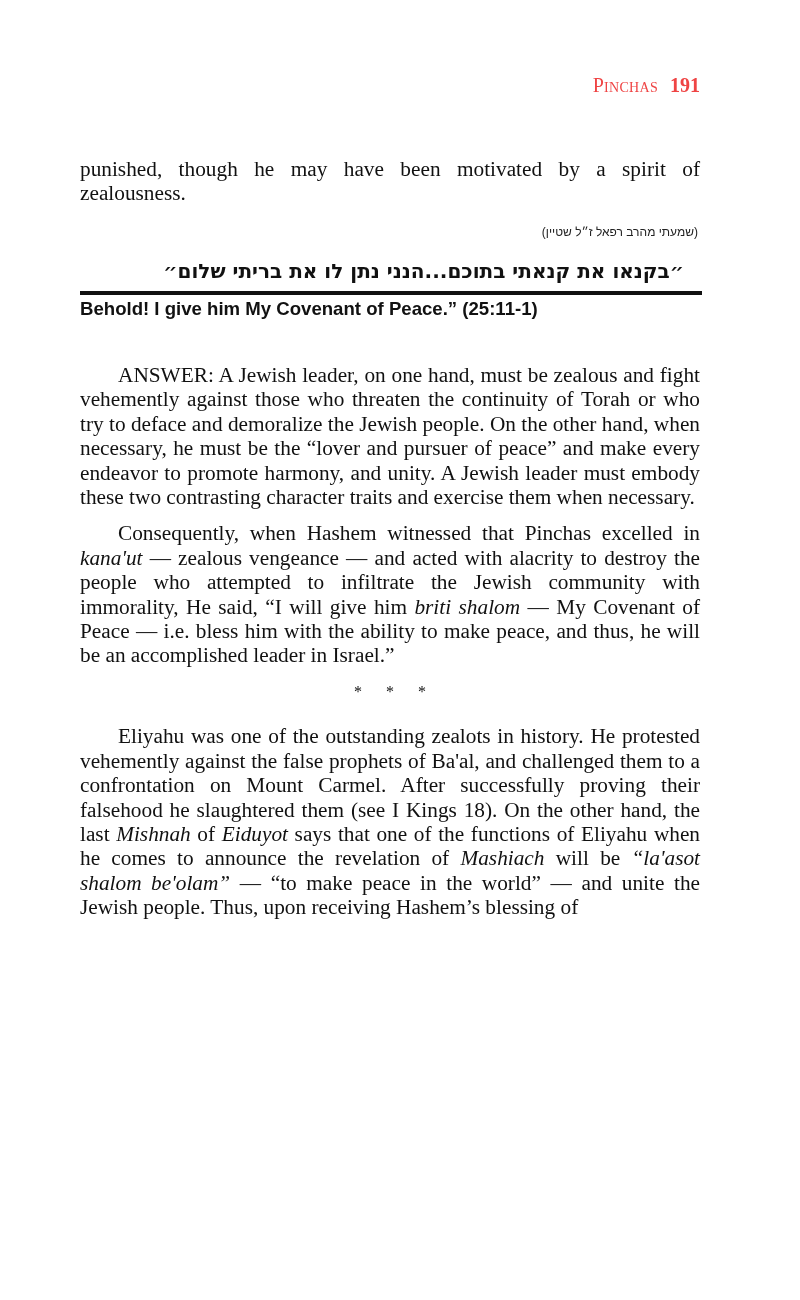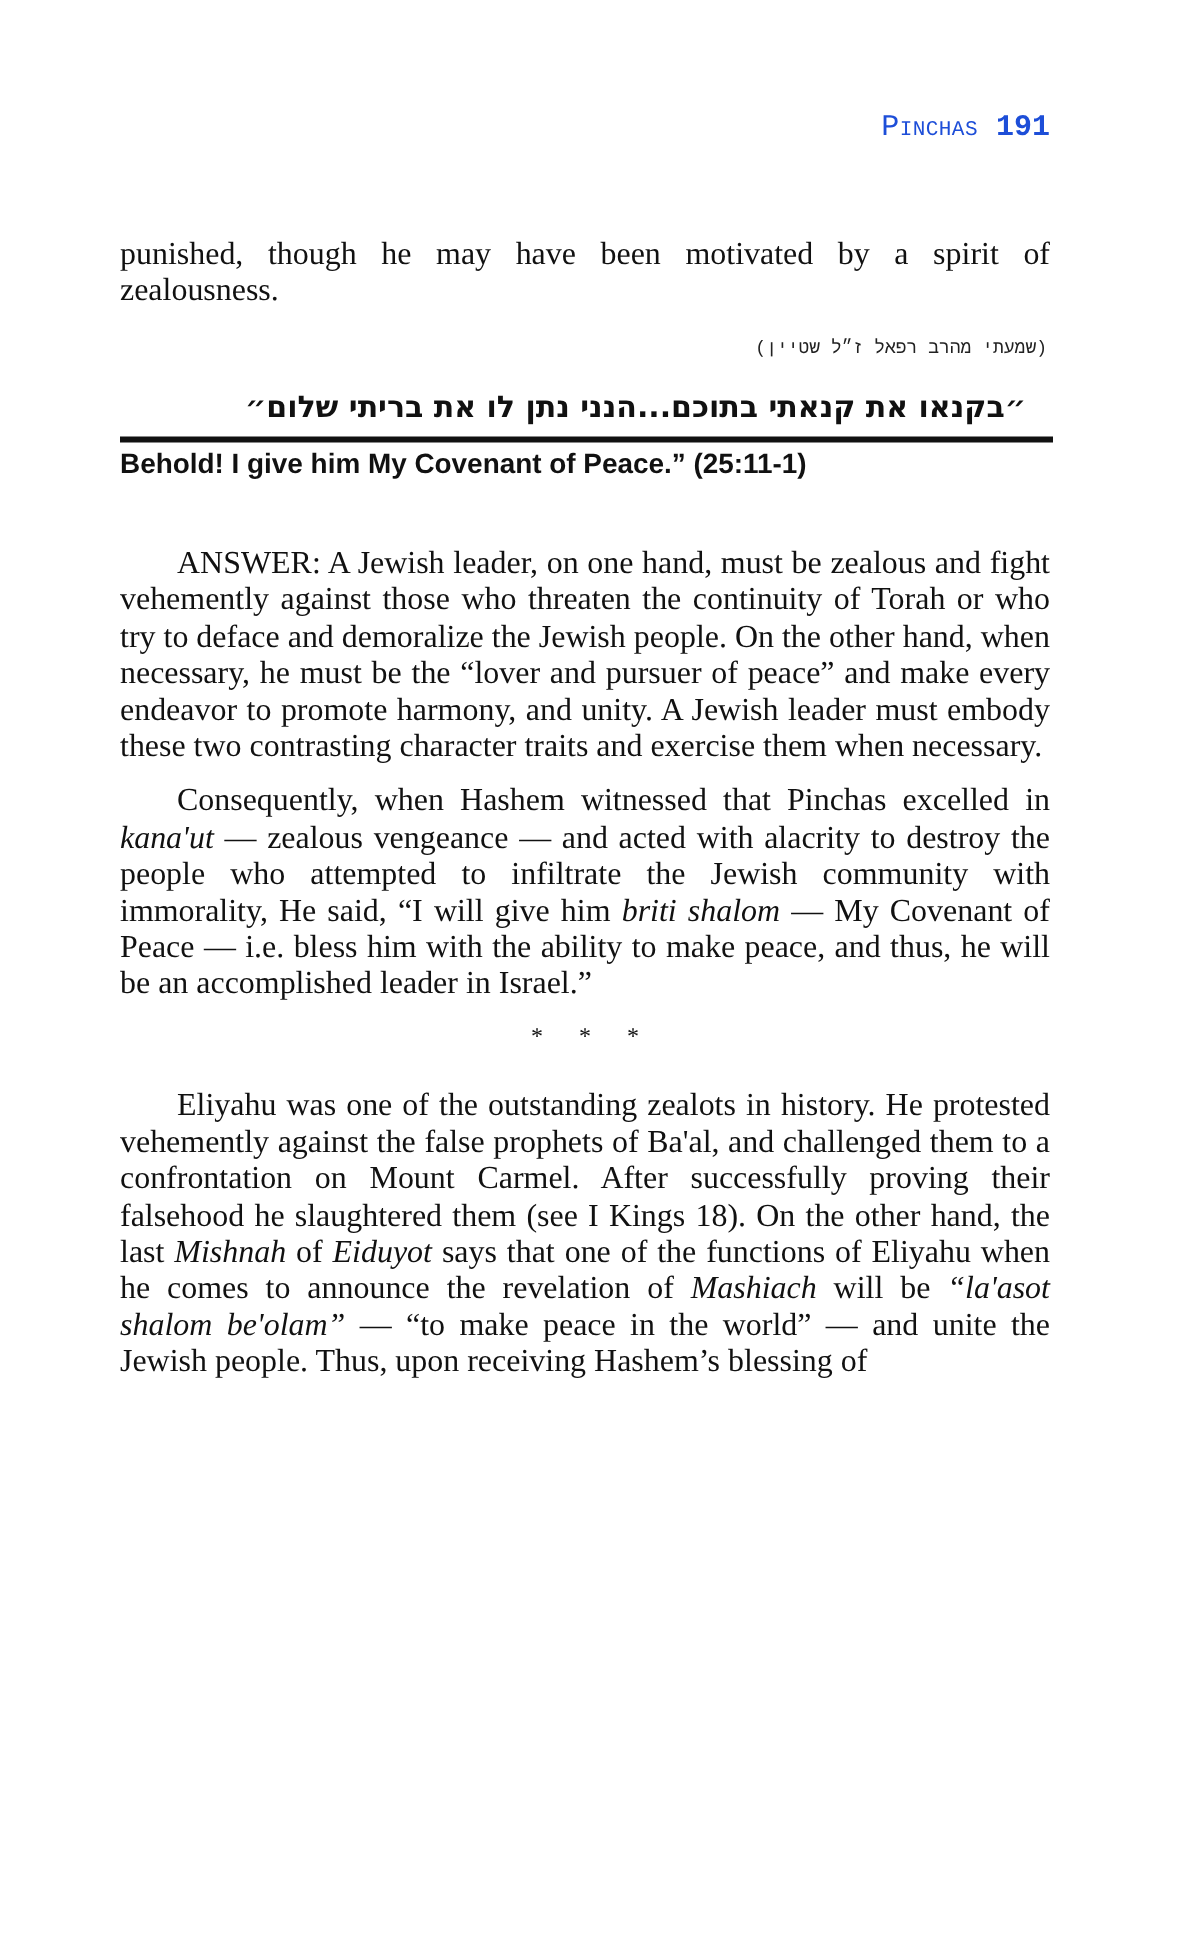--- a/index.html
+++ b/index.html
@@ -1,33 +1,33 @@
 <!DOCTYPE html>
 <html><head>
 <meta charset="utf-8">
 <style>
   html, body { margin: 0; padding: 0; background: #ffffff; }
   body { width: 800px; height: 1300px; position: relative; overflow: hidden; color: #1a1a1a; }
   .page { position: absolute; left: 80px; top: 0; width: 620px; }
   .running-head {
     position: absolute; top: 74px; right: 100px;
-    font-family: Liberation Mono, monospace; font-size: 20px; color: #1d4ed8;
+    font-family: Liberation Serif, serif; font-size: 20px; color: #ef4444;
     white-space: nowrap;
   }
   .running-head .title { font-variant: small-caps; letter-spacing: 0.3px; }
   .running-head .pageno { font-weight: bold; margin-left: 12px; }
   .body-text {
     font-family: "Liberation Serif", "DejaVu Serif", serif;
     font-size: 21.3px; line-height: 24.4px; text-align: justify; color: #111;
   }
   p { margin: 0; }
   .p-first { position: absolute; top: 157px; left: 0; width: 620px; }
   .credit {
     position: absolute; top: 225px; right: 2px;
-    font-family: Liberation Mono, monospace; font-size: 12px; color: #222; direction: rtl; text-align: right;
+    font-family: Liberation Sans, sans-serif; font-size: 12px; color: #222; direction: rtl; text-align: right;
   }
   .hebrew-heading {
     position: absolute; top: 259px; right: 16px; direction: rtl;
     font-family: "DejaVu Sans", sans-serif; font-weight: bold; font-size: 20px; color: #111;
   }
   .rule { position: absolute; top: 291px; left: 0; width: 622px; height: 4px; background: #111; }
   .eng-heading {
     position: absolute; top: 297px; left: 0; width: 620px;
     font-family: "Liberation Sans", "DejaVu Sans", sans-serif; font-weight: bold;
     font-size: 18.6px; line-height: 24px; color: #111;

